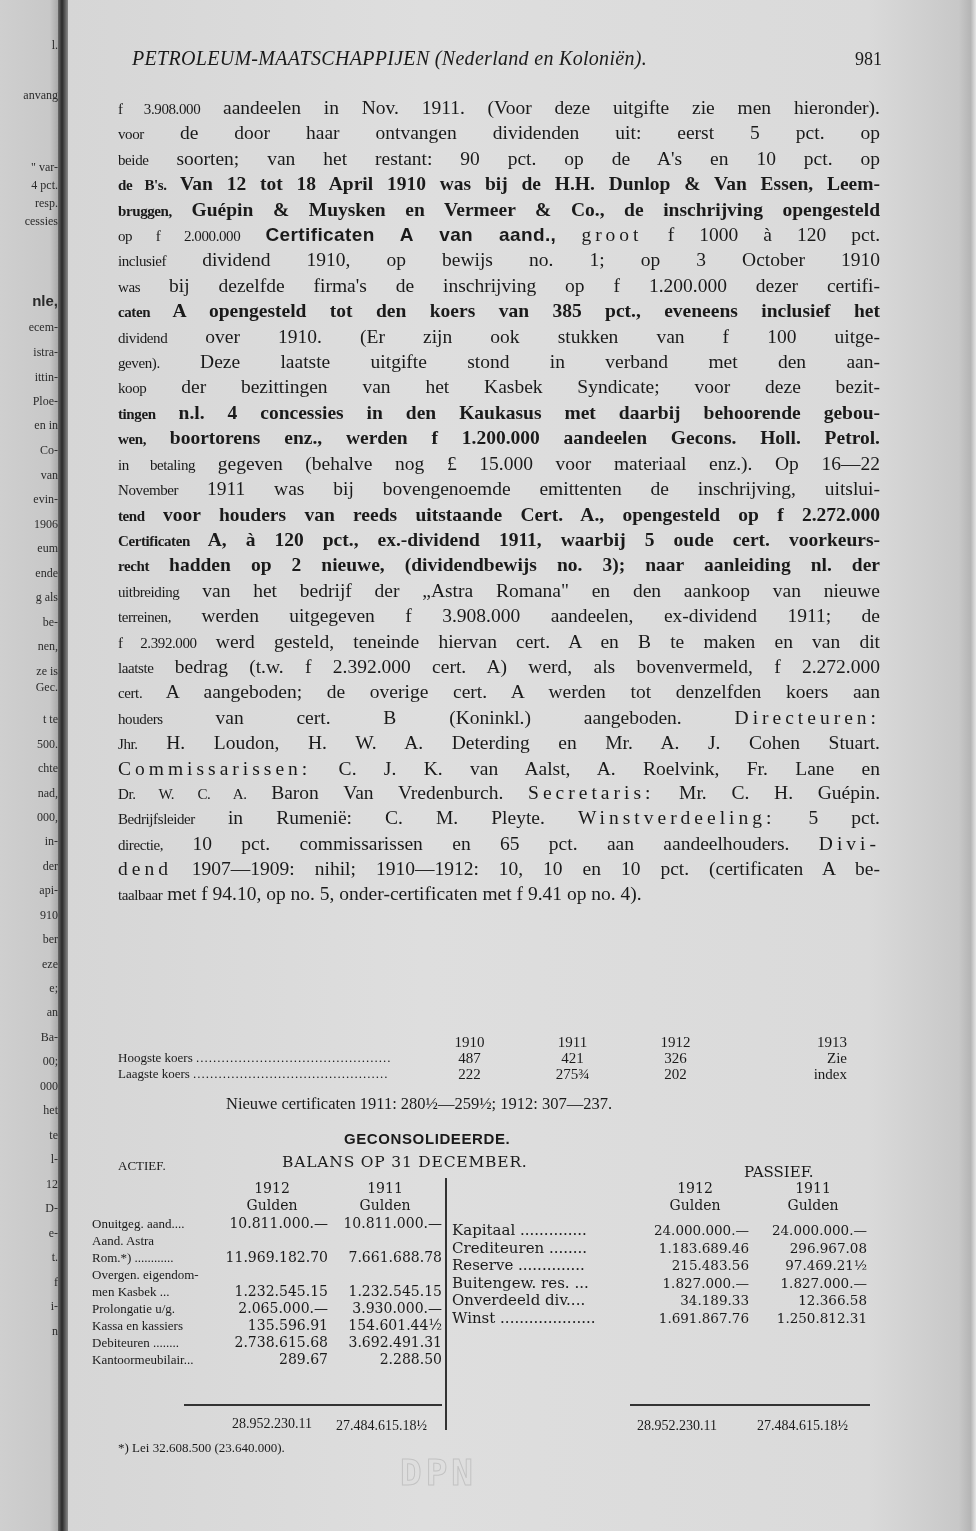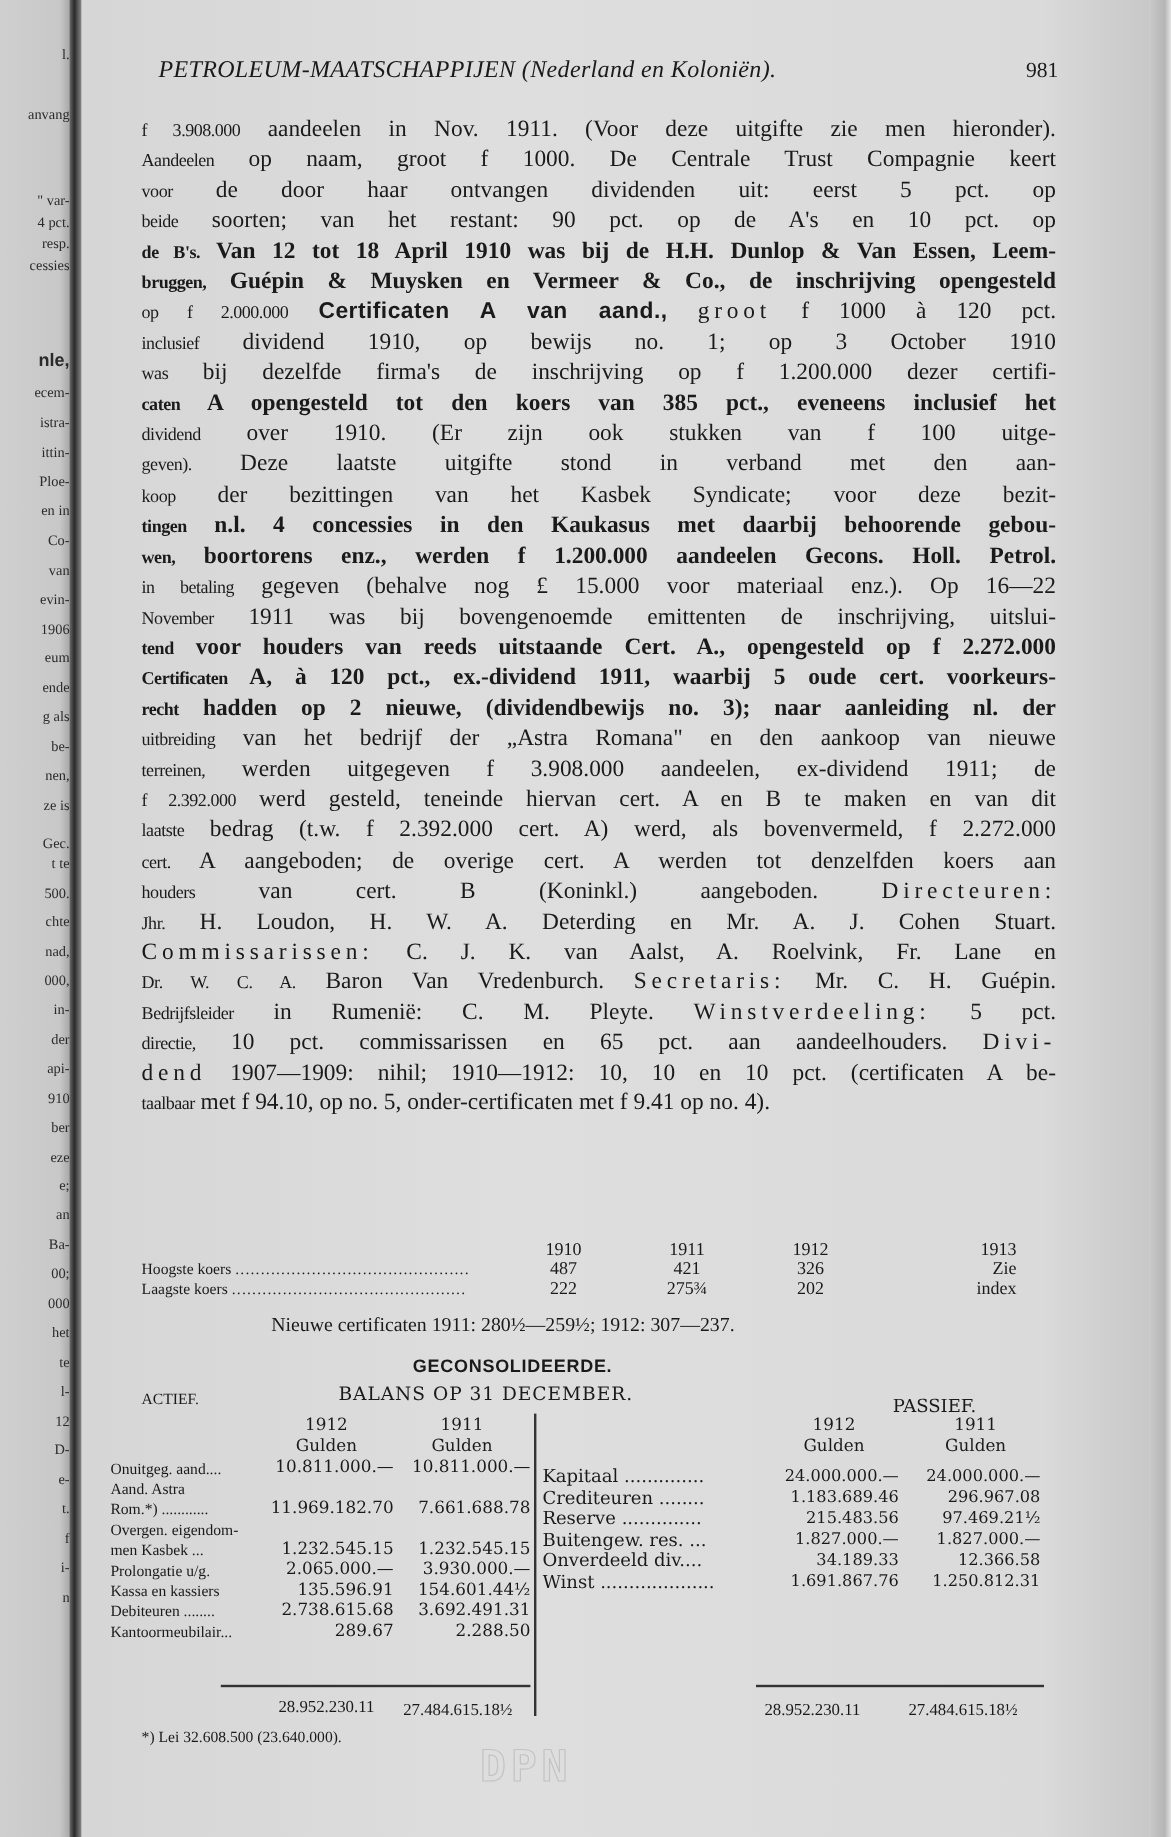--- a/index.html
+++ b/index.html
@@ -103,21 +103,21 @@
     <span class="prev-frag" style="top: 443px;">Co-</span>
     <span class="prev-frag" style="top: 468px;">van</span>
     <span class="prev-frag" style="top: 492px;">evin-</span>
     <span class="prev-frag" style="top: 517px;">1906</span>
     <span class="prev-frag" style="top: 541px;">eum</span>
     <span class="prev-frag" style="top: 566px;">ende</span>
     <span class="prev-frag" style="top: 590px;">g als</span>
     <span class="prev-frag" style="top: 615px;">be-</span>
     <span class="prev-frag" style="top: 639px;">nen,</span>
     <span class="prev-frag" style="top: 664px;">ze is</span>
-    <span class="prev-frag" style="top: 696px; margin-left: 15px;">Gec.</span>
+    <span class="prev-frag" style="top: 680px; margin-left: 15px;">Gec.</span>
     <span class="prev-frag" style="top: 712px;">t te</span>
     <span class="prev-frag" style="top: 737px; margin-left: 43px;">500.</span>
     <span class="prev-frag" style="top: 761px;">chte</span>
     <span class="prev-frag" style="top: 786px;">nad,</span>
     <span class="prev-frag" style="top: 810px;">000,</span>
     <span class="prev-frag" style="top: 834px; margin-left: 48px;">in-</span>
     <span class="prev-frag" style="top: 859px;">der</span>
     <span class="prev-frag" style="top: 883px;">api-</span>
     <span class="prev-frag" style="top: 908px;">910</span>
     <span class="prev-frag" style="top: 932px;">ber</span>
@@ -143,21 +143,20 @@
 <div class="page"></div>
 <div class="right-edge"></div>
 
 <div class="running-head">
   <span class="title">PETROLEUM-MAATSCHAPPIJEN (Nederland en Koloniën).</span>
   <span class="pnum">981</span>
 </div>
 
 <div class="body-text" id="bodyText">
     <span class="line"><span class="cond">f 3.908.000</span><span> aandeelen in Nov. 1911. (Voor deze uitgifte zie men hieronder).</span></span>
-    <span class="line"><span class="cond">Aandeelen</span><span> op naam, groot f 1000. De Centrale Trust Compagnie keert</span></span>
     <span class="line"><span class="cond">voor</span><span> de door haar ontvangen dividenden uit: eerst 5 pct. op</span></span>
     <span class="line"><span class="cond">beide</span><span> soorten; van het restant: 90 pct. op de A's en 10 pct. op</span></span>
     <span class="line"><span class="cond b">de B's.</span><span class="b"> Van 12 tot 18 April 1910 was bij de H.H. Dunlop &amp; Van Essen, Leem-</span></span>
     <span class="line"><span class="cond b">bruggen,</span><span class="b"> Guépin &amp; Muysken en Vermeer &amp; Co., de inschrijving opengesteld</span></span>
     <span class="line"><span class="cond">op f 2.000.000</span> <span class="heavy">Certificaten A van aand.,</span> <span class="sp">groot</span> <span> f 1000 à 120 pct.</span></span>
     <span class="line"><span class="cond">inclusief</span><span> dividend 1910, op bewijs no. 1; op 3 October 1910</span></span>
     <span class="line"><span class="cond">was</span><span> bij dezelfde firma's de inschrijving op f 1.200.000 dezer certifi-</span></span>
     <span class="line"><span class="cond b">caten</span><span class="b"> A opengesteld tot den koers van 385 pct., eveneens inclusief het</span></span>
     <span class="line"><span class="cond">dividend</span><span> over 1910. (Er zijn ook stukken van f 100 uitge-</span></span>
     <span class="line"><span class="cond">geven).</span><span> Deze laatste uitgifte stond in verband met den aan-</span></span>

